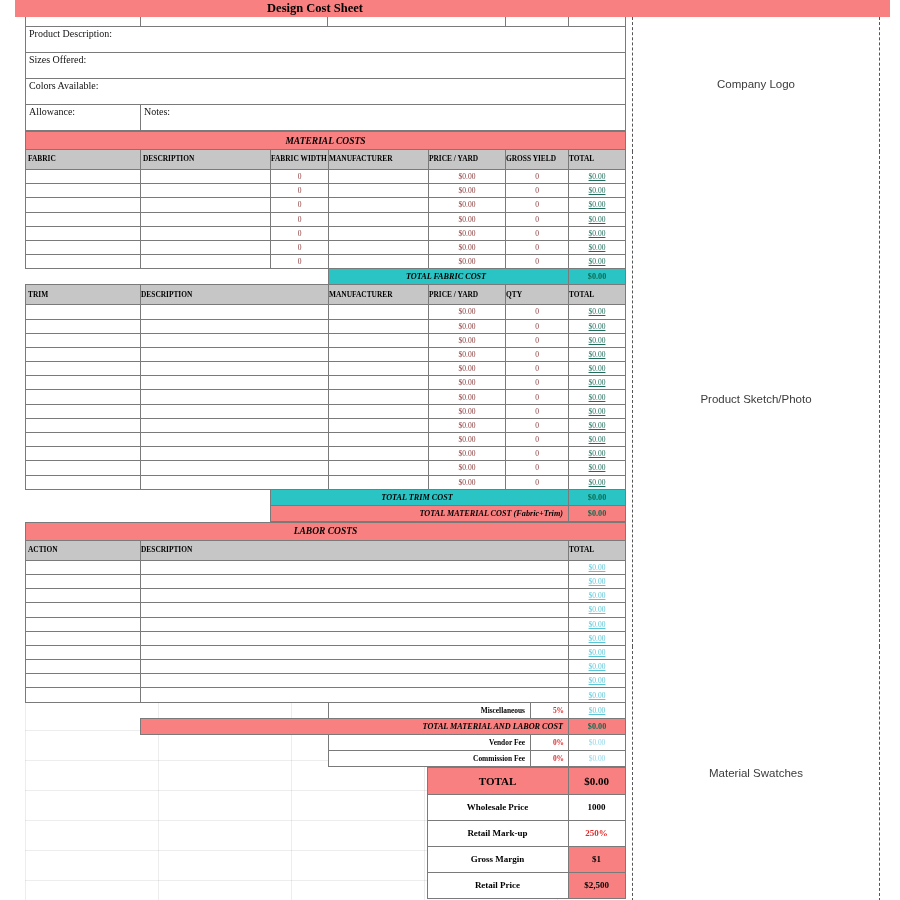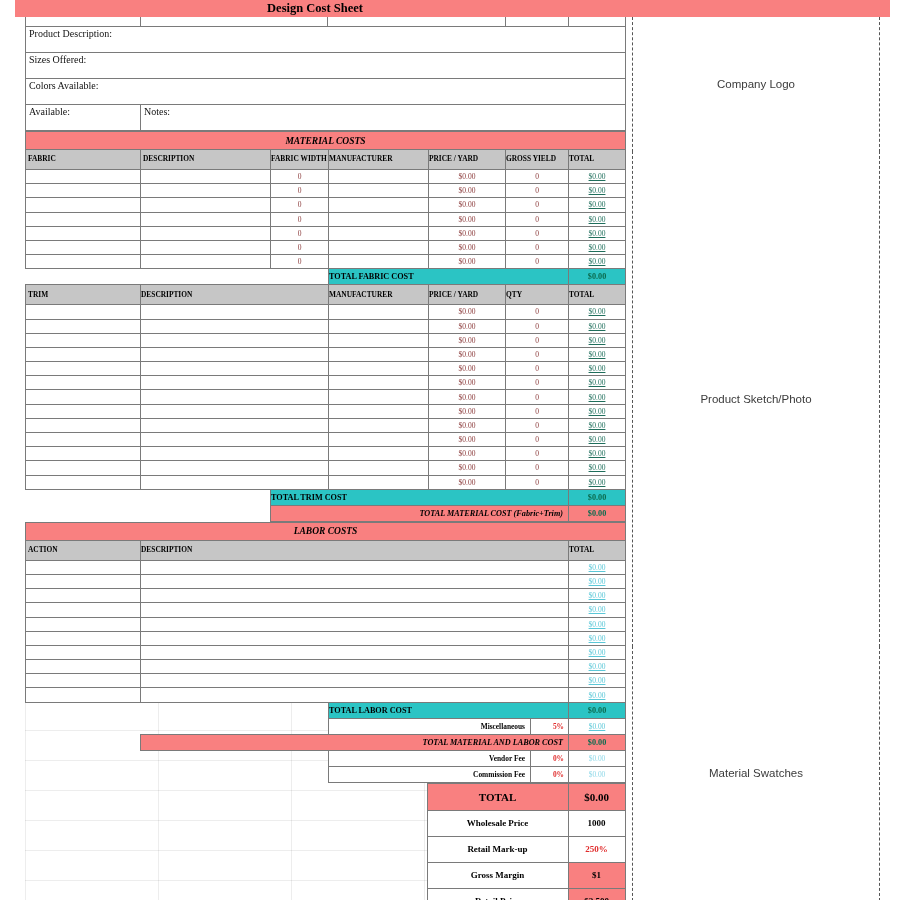--- a/index.html
+++ b/index.html
@@ -51,21 +51,21 @@
   .chead td.lft{text-align:left;padding-left:2px;}
 
   
   .drow td{height:13.2px;}
   .num{text-align:center;font-size:6.8px;color:#8B3A3A;}
   .tot{text-align:center;font-size:6.8px;color:#1f6f5c;text-decoration:underline;}
   .totlink{text-align:center;font-size:6.8px;color:#5BC8D8;text-decoration:underline;}
 
   
   .tealtot td{background:#2BC4C4;height:15px;font-weight:bold;font-size:8.2px;}
-  .tealtot td.lbl{text-align:left;padding-right:5px;color:#000;}
+  .tealtot td.lbl{text-align:center;padding-right:5px;color:#000;font-style:italic;}
   .tealtot td.val{text-align:center;color:#0b6b4f;}
 
   
   .salmtot td{background:#F98080;height:15px;font-weight:bold;font-size:8.2px;
               font-style:italic;}
   .salmtot td.lbl{text-align:right;padding-right:5px;color:#000;}
   .salmtot td.val{text-align:center;color:#0b6b4f;font-style:normal;}
 
   
   .fee td{height:15px;font-size:7.4px;}
@@ -131,21 +131,21 @@
       <tr class="tall">
             <td colspan="5">Product Description:</td>
           </tr>
       <tr class="tall">
             <td colspan="5">Sizes Offered:</td>
           </tr>
       <tr class="tall">
             <td colspan="5">Colors Available:</td>
           </tr>
       <tr class="tall">
-        <td>Available:</td>
+        <td>Allowance:</td>
         <td colspan="4">Notes:</td>
       </tr>
     </tbody>
       </table>
 
     <table class="t">
       <colgroup>
           <col style="width:115px">
           <col style="width:130px">
           <col style="width:58px">
@@ -433,25 +433,20 @@
             <td colspan="4"></td>
             <td class="totlink">$0.00</td>
           </tr>
           <tr class="drow">
             <td></td>
             <td colspan="4"></td>
             <td class="totlink">$0.00</td>
           </tr>
         </tbody>
       <tbody>
-          <tr class="tealtot">
-        <td class="noborder" colspan="2"></td>
-        <td class="lbl" colspan="3">TOTAL LABOR COST</td>
-        <td class="val">$0.00</td>
-      </tr>
       <tr class="fee">
         <td class="noborder" colspan="2"></td>
         <td class="lbl" colspan="2">Miscellaneous</td>
         <td class="pct">5%</td>
         <td class="val">$0.00</td>
       </tr>
       <tr class="salmtot">
         <td class="noborder" style="width:115px"></td>
         <td class="lbl" colspan="4">TOTAL MATERIAL AND LABOR COST</td>
         <td class="val">$0.00</td>

